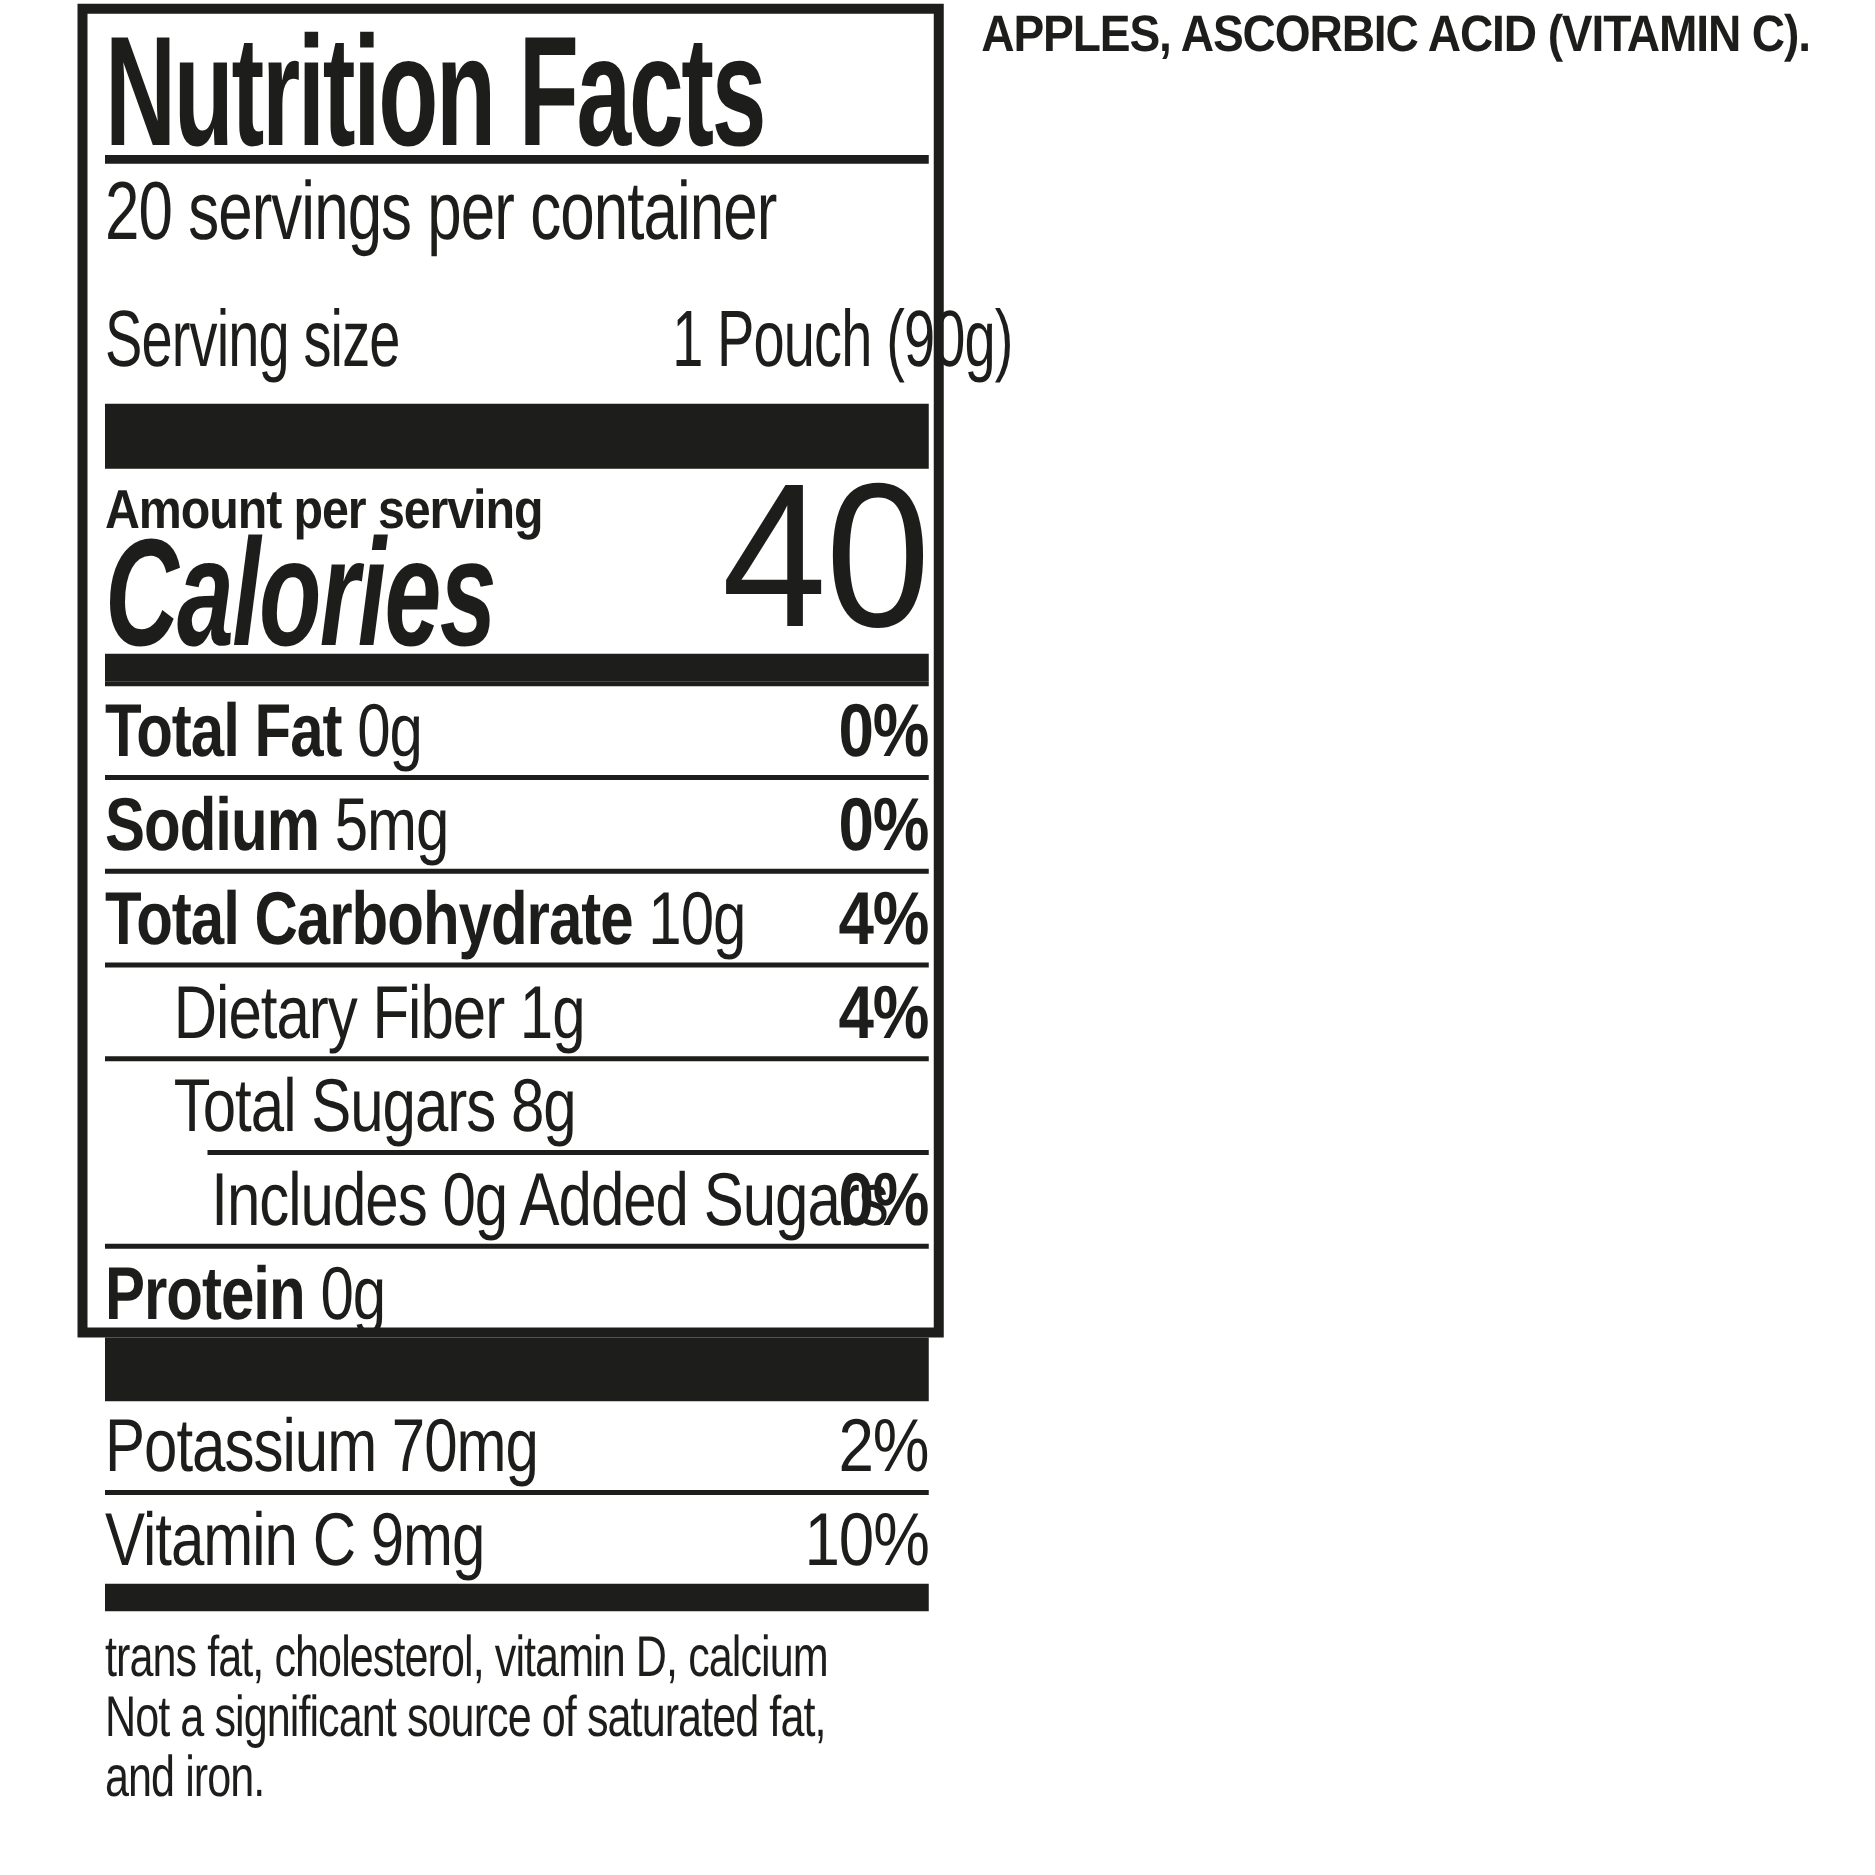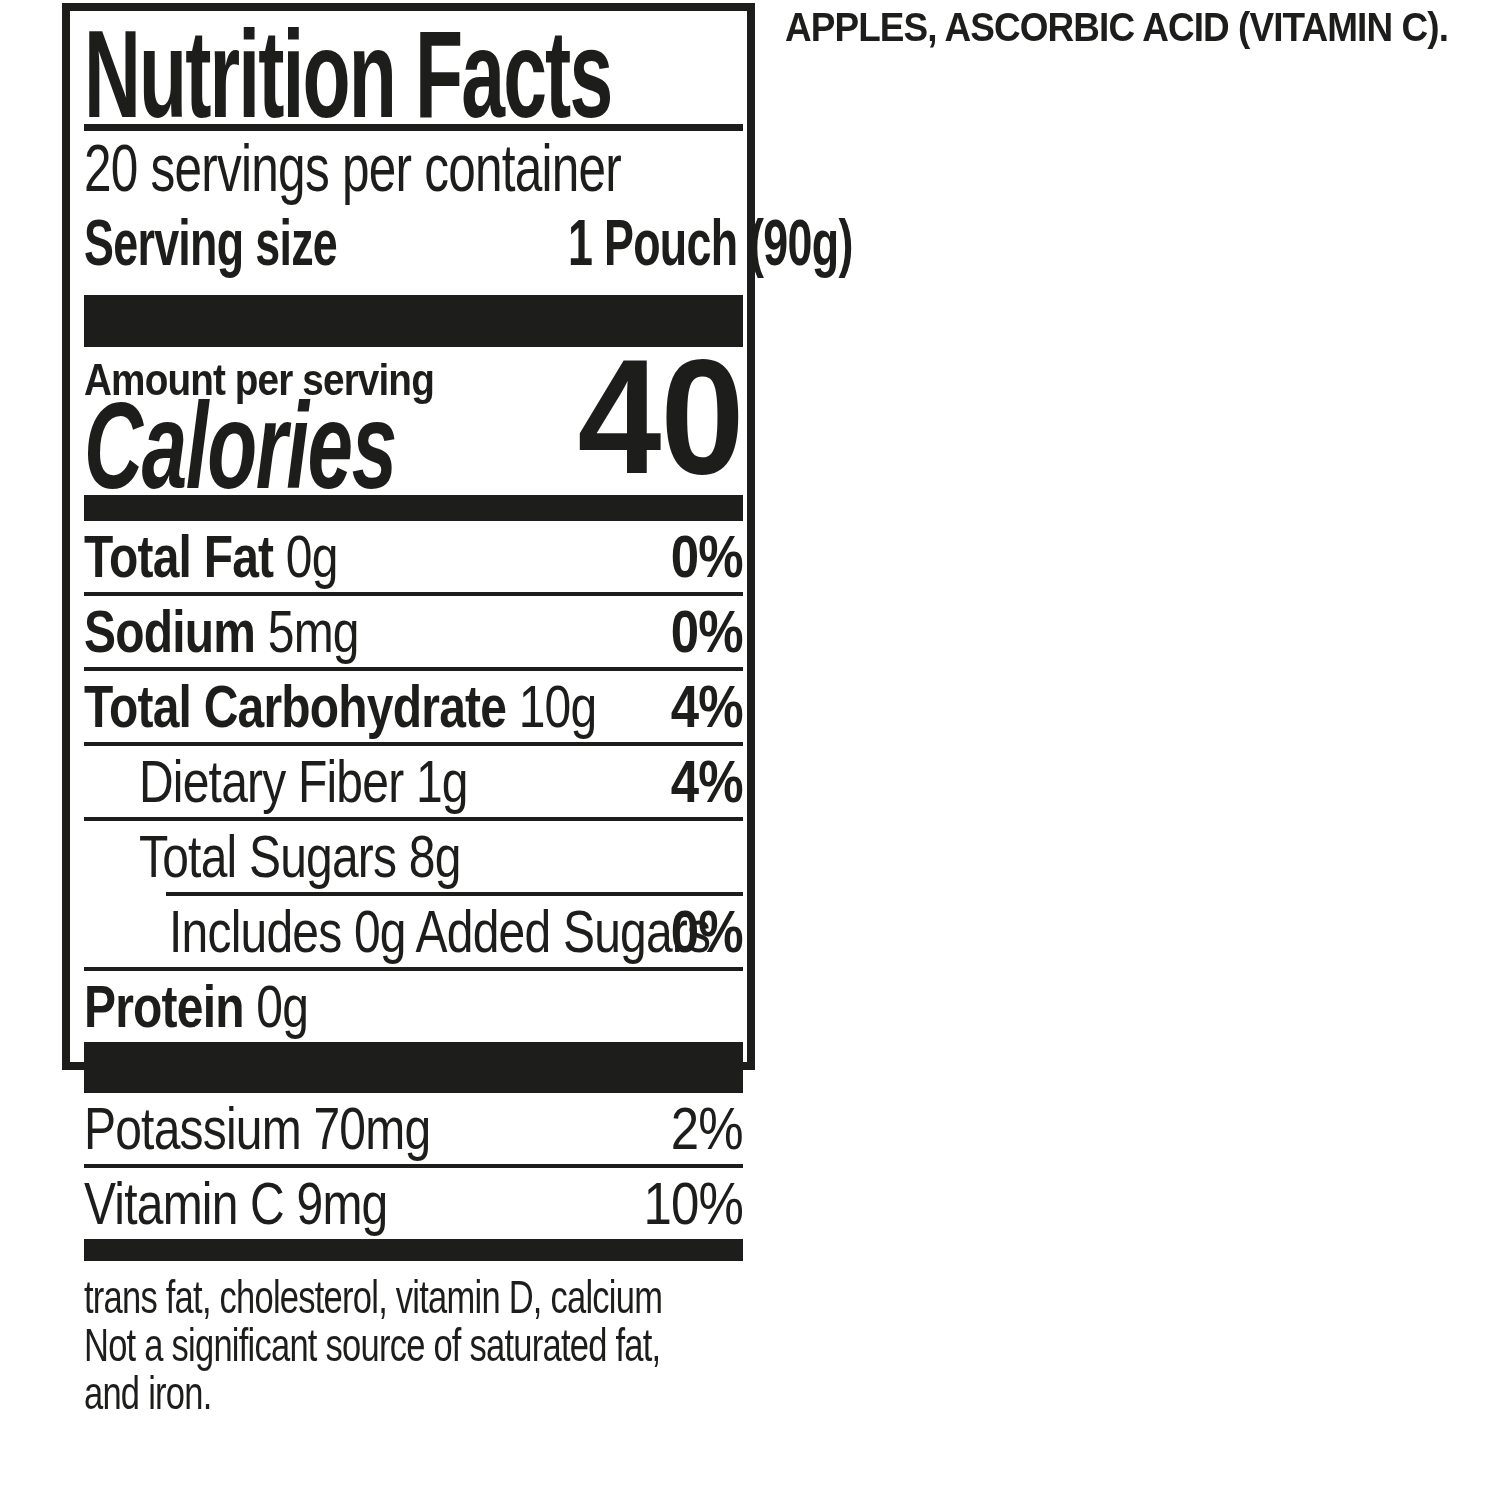--- a/index.html
+++ b/index.html
@@ -55,28 +55,28 @@
   .rule4{height:4px;background:var(--ink);}
   .rule4-part{height:4px;background:var(--ink);margin-left:82px;}
   .bar52{height:52px;background:var(--ink);margin-top:14px;}
   .bar51{height:51px;background:var(--ink);}
   .bar22{height:22px;background:var(--ink);}
   .bar22-top6{height:22px;background:var(--ink);margin-top:6px;}
 
   .row-servings{font-size:66px;line-height:74px;white-space:nowrap;text-align:center;}
   .row-serving-size{
     display:flex;justify-content:space-between;align-items:center;
-    font-size:64px;font-weight:bold;line-height:76px;height:76px;white-space:nowrap;
+    font-size:64px;font-weight:normal;line-height:76px;height:76px;white-space:nowrap;margin-top:28px;
   }
 
   .row-aps{margin-top:10px;font-size:44px;font-weight:bold;line-height:46px;white-space:nowrap;}
   .row-calories{position:relative;height:86px;white-space:nowrap;}
   .cal-label{font-size:122px;font-weight:bold;line-height:86px;font-style:italic;}
   .cal-label .cond{letter-spacing:-2px;}
-  .cal-value{position:absolute;right:0;bottom:-10px;font-size:164px;font-weight:bold;line-height:1;}
+  .cal-value{position:absolute;right:0;bottom:-10px;font-size:164px;font-weight:normal;line-height:1;}
 
   .row-dvh{font-size:56px;font-weight:bold;line-height:62px;height:62px;text-align:right;white-space:nowrap;}
 
   .nrow{position:relative;font-size:60px;line-height:71px;height:71px;white-space:nowrap;}
   .ind1{padding-left:55px;}
   .ind2{padding-left:85px;text-decoration:underline;}
   .n-dv{position:absolute;right:0;top:0;}
 
   .footnote{margin-top:12px;font-size:46px;line-height:48px;white-space:nowrap;}
 </style>

